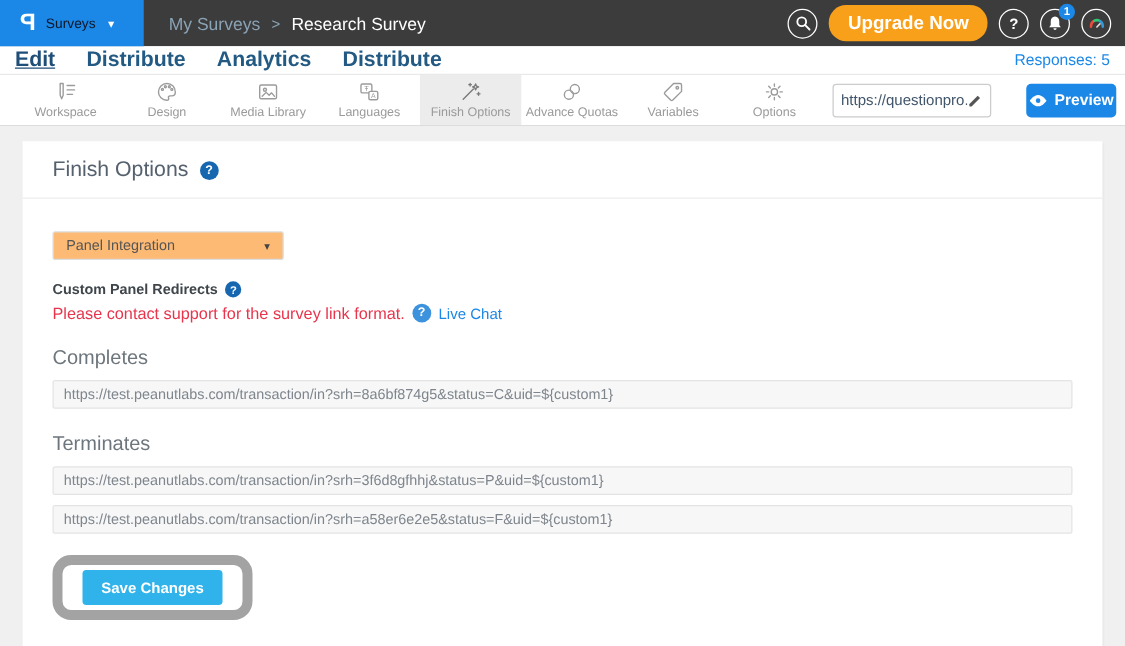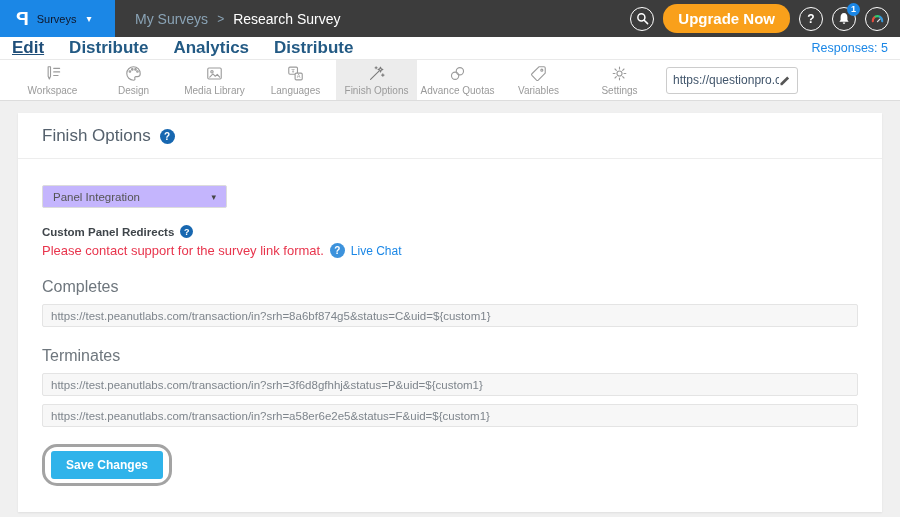--- a/index.html
+++ b/index.html
@@ -42,34 +42,34 @@
   
   .content { padding-top:12px; }
   .card { margin:0 18px; background:#fff; min-height:377px; box-shadow:0 1px 2px rgba(0,0,0,0.07); padding-bottom:26px; }
   .card-title-row { display:flex; align-items:center; gap:9px; padding:13px 24px 12px 24px; border-bottom:1px solid #EDEDED; }
   .card-title-row h1 { font-size:17px; font-weight:normal; color:#55616D; }
   .help-badge { width:15px; height:15px; border-radius:50%; background:#1767B0; color:#fff; font-size:10px; font-weight:bold; display:inline-flex; align-items:center; justify-content:center; cursor:pointer; flex:none; }
   .help-badge.sm { width:13px; height:13px; font-size:9px; }
   .help-badge.chat { background:#3C92DC; width:15px; height:15px; }
 
   .card-body { padding:0 24px; }
-  .dropdown { margin-top:26px; width:185px; height:23px; background:#c4b5fd; border:1px solid #DCDCDC; border-radius:2px; font-size:11.5px; color:#555; display:flex; align-items:center; justify-content:space-between; padding:0 10px; cursor:pointer; }
+  .dropdown { margin-top:26px; width:185px; height:23px; background:#fdba74; border:1px solid #DCDCDC; border-radius:2px; font-size:11.5px; color:#555; display:flex; align-items:center; justify-content:space-between; padding:0 10px; cursor:pointer; }
   .dd-caret { font-size:9px; color:#444; }
 
   .section-row { margin-top:17px; display:flex; align-items:center; gap:6px; }
   .section-heading { font-size:11.5px; font-weight:bold; color:#3F454A; }
   .notice-row { margin-top:5px; display:flex; align-items:center; gap:6px; }
   .notice-text { font-size:13px; color:#E8354D; }
   .live-chat { font-size:12px; color:#1B87E6; text-decoration:none; cursor:pointer; }
 
   .field-label { margin-top:20px; font-size:16px; color:#6E767D; }
   .field-input { margin-top:8px; width:100%; height:23px; background:#F7F7F7; border:1px solid #E4E4E4; border-radius:2px; padding:0 8px; font-size:11.5px; color:#7E858C; font-family:"Liberation Sans",sans-serif; outline:none; }
 
   .save-row { margin-top:17px; }
-  .annot { display:inline-block; border:3px solid #a3a3a3; border-radius:15px; padding:4px 6px; }
+  .annot { display:inline-block; border:8px solid #a3a3a3; border-radius:15px; padding:4px 16px; }
   .save-btn { background:#2FB3EA; color:#fff; border:none; border-radius:3px; padding:7px 15px; font-size:12px; font-weight:bold; cursor:pointer; font-family:"Liberation Sans",sans-serif; }
 </style>
 </head>
 <body>
 
 <div class="topbar">
   <div class="logo-block">
     <span class="logo">P</span>
     <span class="product">Surveys</span>
     <span class="caret">▾</span>
@@ -184,30 +184,37 @@
       <circle cx="16.2" cy="7.8" r="1.3"></circle>
     </svg>
     <span class="tool-label">Variables</span>
   </div>
 
   <div class="tool-tab">
     <svg class="ticon" width="19" height="19" viewBox="0 0 24 24">
       <circle cx="12" cy="12" r="3.2"></circle>
       <path d="M12 4 v2.3 M12 17.7 V20 M4 12 h2.3 M17.7 12 H20 M6.3 6.3 l1.7 1.7 M16 16 l1.7 1.7 M6.3 17.7 L8 16 M16 8 l1.7 -1.7"></path>
     </svg>
-    <span class="tool-label">Settings</span>
+    <span class="tool-label">Options</span>
   </div>
 
   <div class="url-box">
     <input type="text" value="https://questionpro.com/t/A" style="">
     <svg width="13" height="13" viewBox="0 0 14 14" fill="#555">
       <path d="M2 12.6 l-0.4 -2.2 8.2 -8.2 2.3 2.3 -8.2 8.2 z"></path>
     </svg>
   </div>
 
+  <button class="preview-btn">
+    <svg width="15" height="11" viewBox="0 0 18 12" fill="#fff">
+      <path d="M9 0.5 C4.5 0.5 1 6 1 6 s3.5 5.5 8 5.5 S17 6 17 6 13.5 0.5 9 0.5 z"></path>
+      <circle cx="9" cy="6" r="2.2" fill="#1B87E6"></circle>
+    </svg>
+    <span>Preview</span>
+  </button>
 </div>
 
 <div class="content">
   <div class="card">
 
     <div class="card-title-row">
       <h1>Finish Options</h1>
       <span class="help-badge">
         <span>?</span>
       </span>

